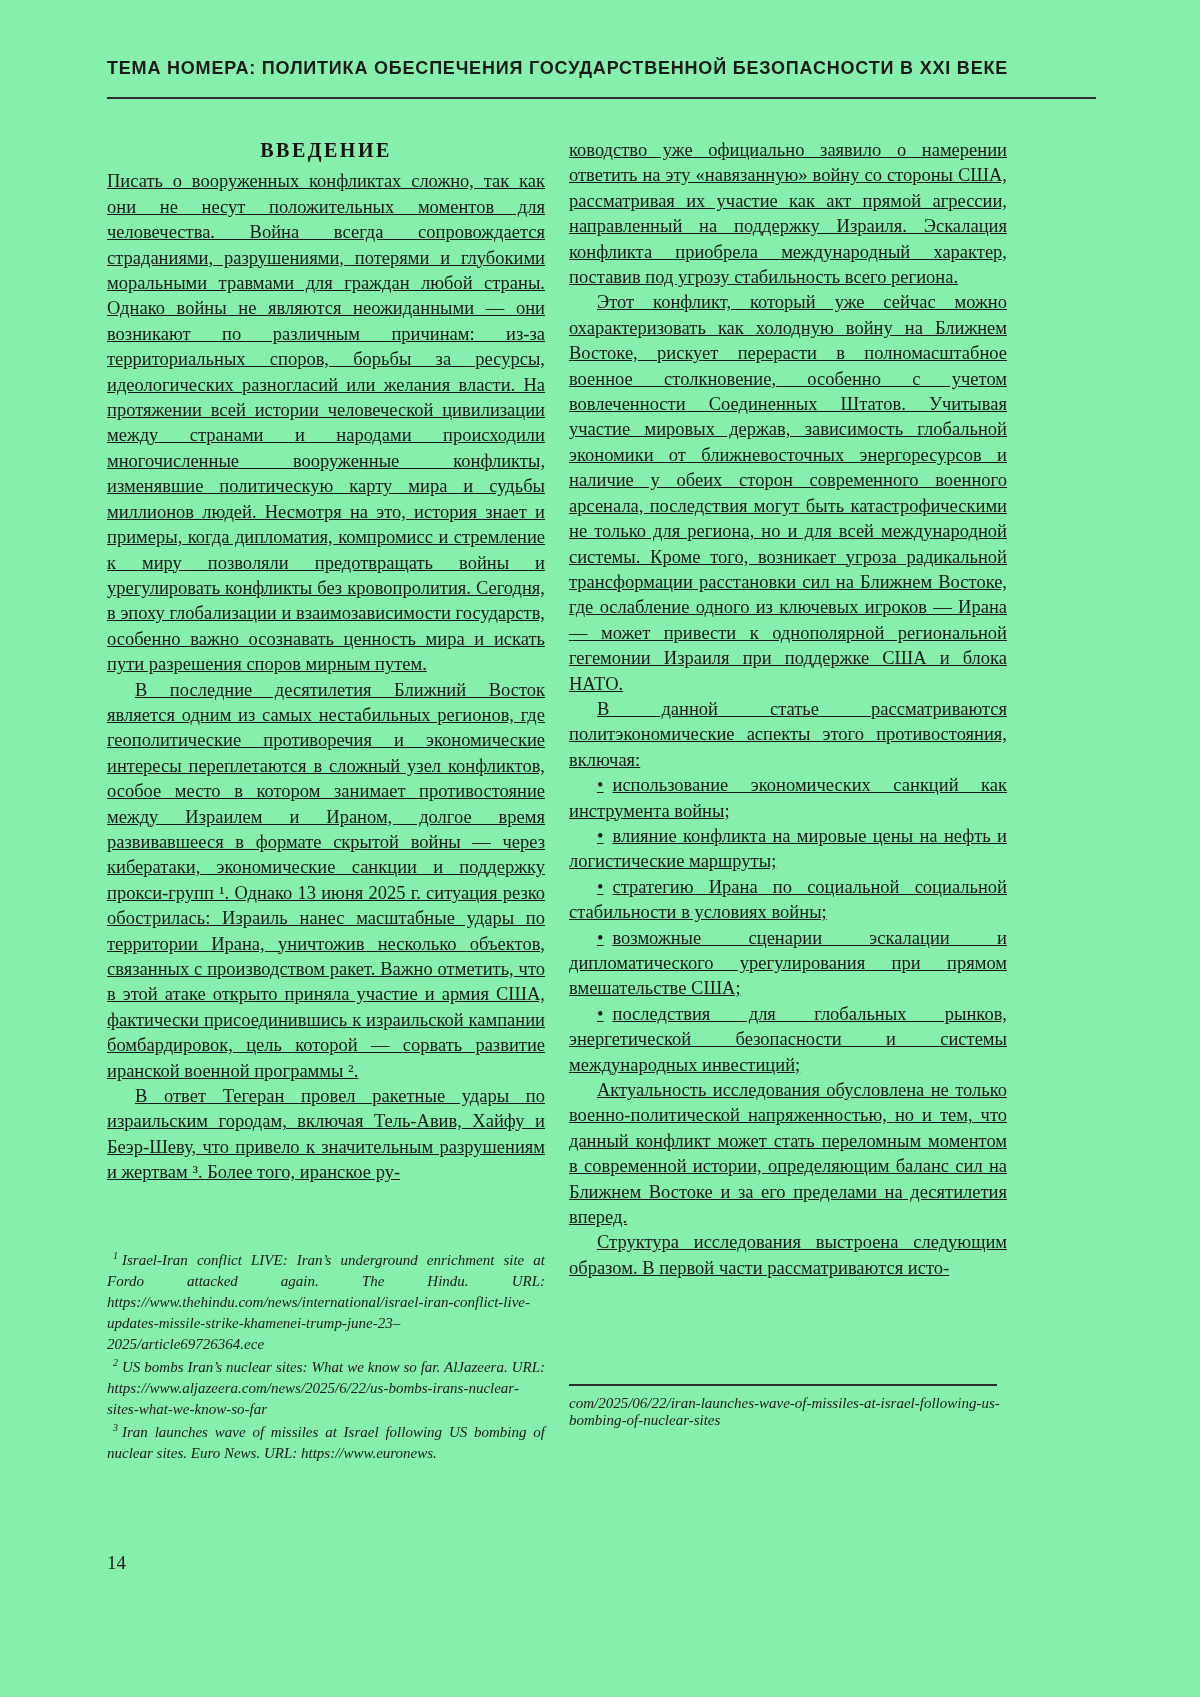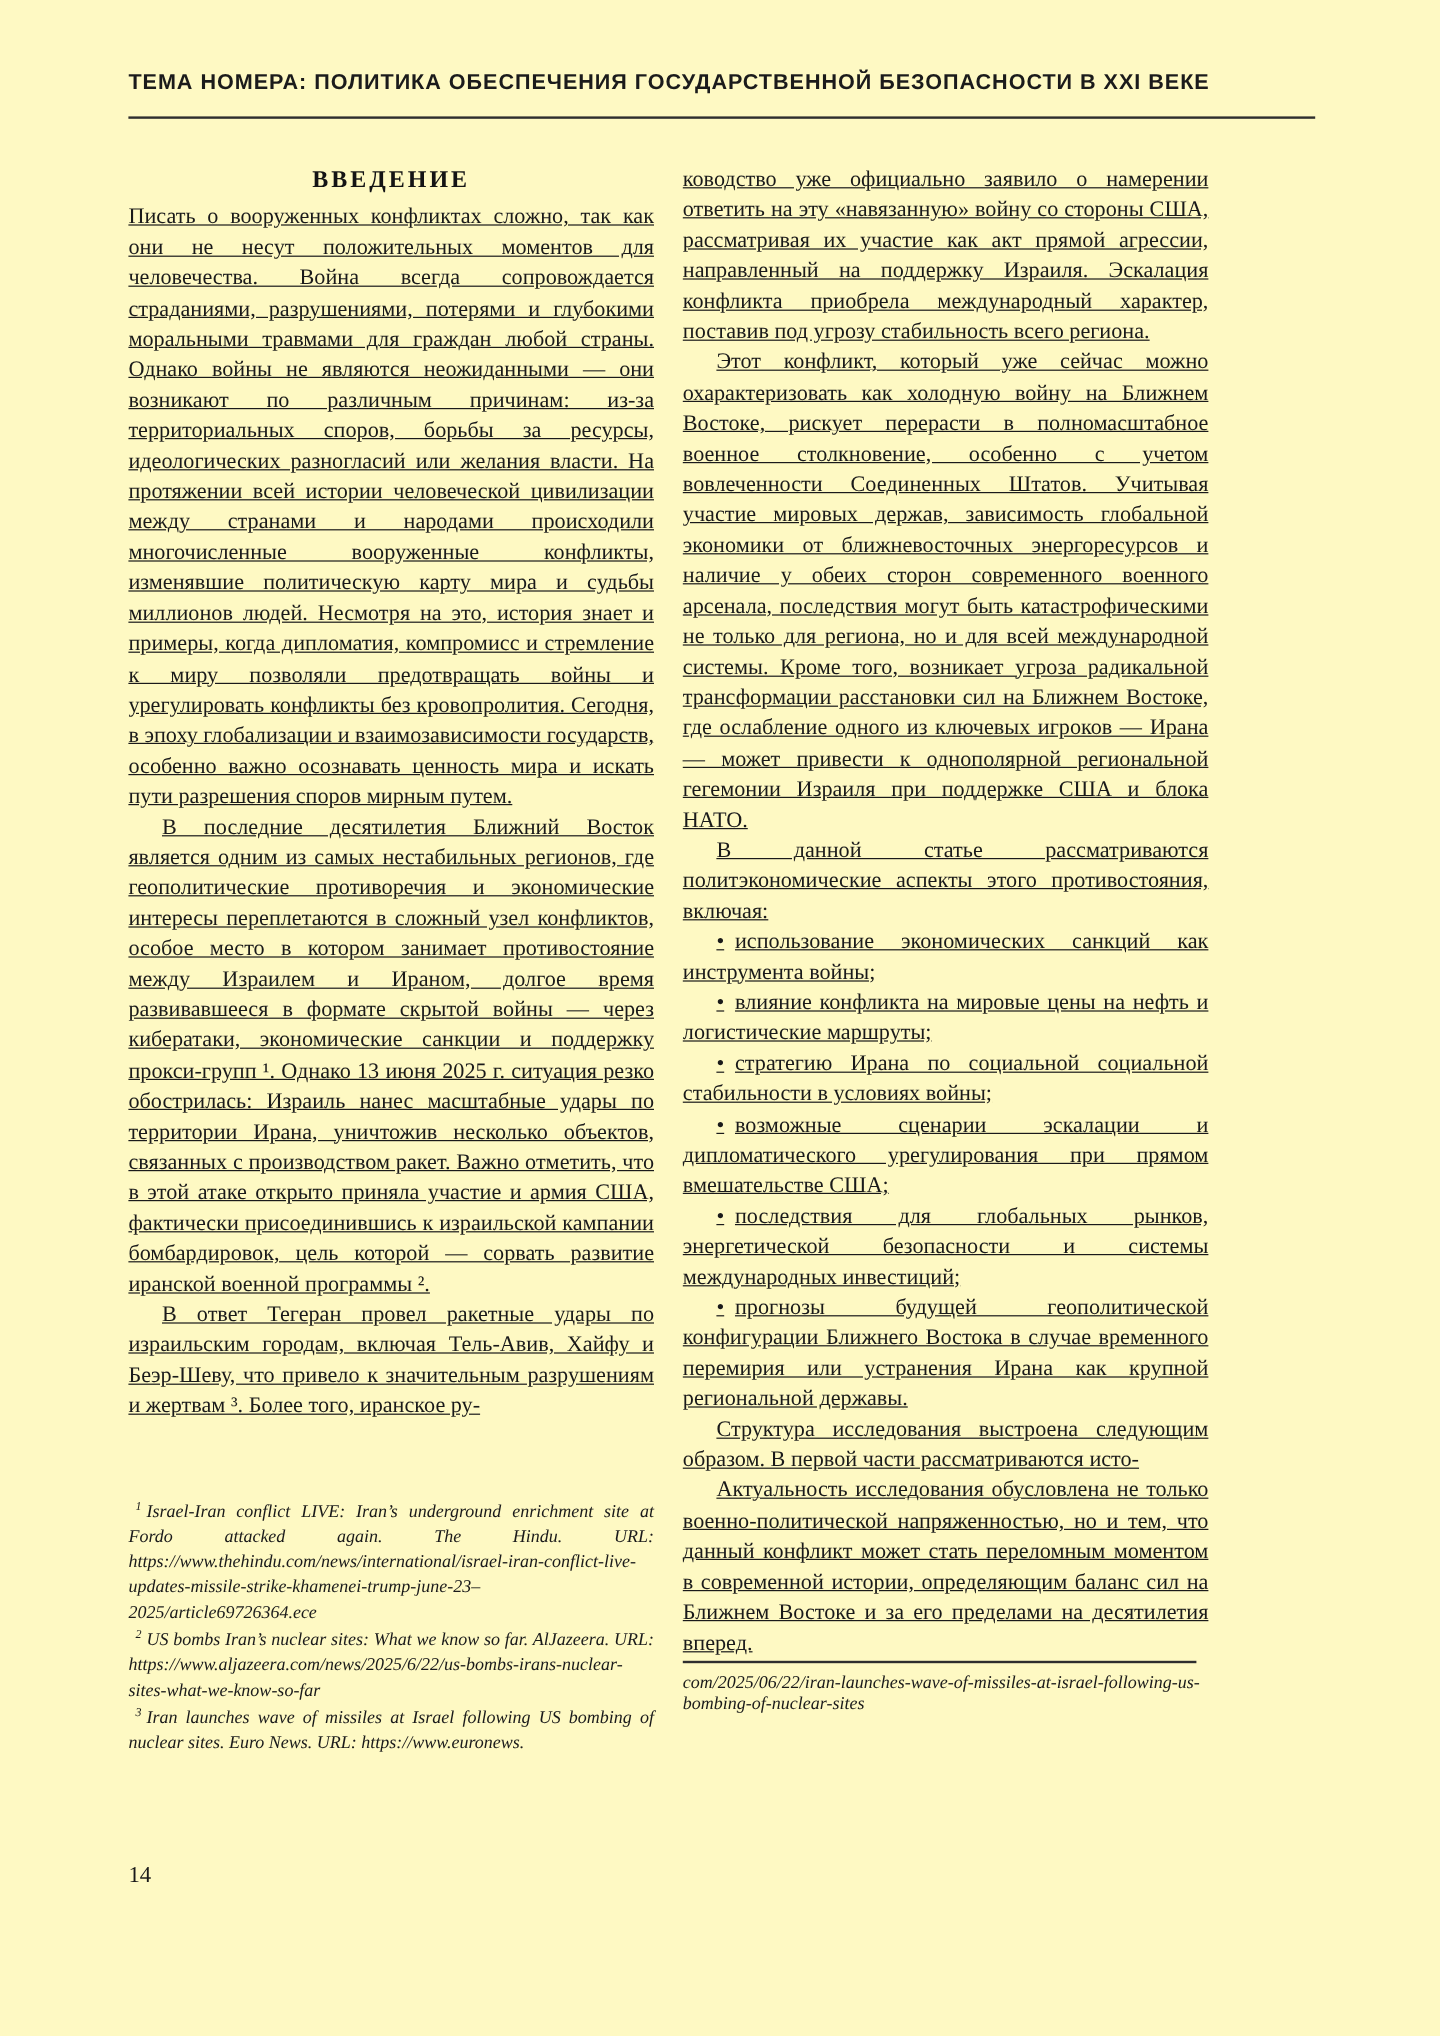--- a/index.html
+++ b/index.html
@@ -5,21 +5,21 @@
   * { margin: 0; padding: 0; box-sizing: border-box; }
   html, body {
     background: #ffffff;
     font-family: "Liberation Serif", serif;
     color: #1a1a1a;
   }
   .page {
     position: relative;
     width: 1200px;
     height: 1697px;
-    background: #fef9c3;
+    background: #86efac;
     overflow: hidden;
   }
 
   
   .running-head {
     position: absolute;
     top: 58px;
     left: 107px;
     width: 990px;
   }
@@ -141,24 +141,23 @@
   <section class="column column-right">
     <p class="para no-indent">ководство уже официально заявило о намерении ответить на эту «навязанную» войну со стороны США, рассматривая их участие как акт прямой агрессии, направленный на поддержку Израиля. Эскалация конфликта приобрела международный характер, поставив под угрозу стабильность всего региона.</p>
     <p class="para">Этот конфликт, который уже сейчас можно охарактеризовать как холодную войну на Ближнем Востоке, рискует перерасти в полномасштабное военное столкновение, особенно с учетом вовлеченности Соединенных Штатов. Учитывая участие мировых держав, зависимость глобальной экономики от ближневосточных энергоресурсов и наличие у обеих сторон современного военного арсенала, последствия могут быть катастрофическими не только для региона, но и для всей международной системы. Кроме того, возникает угроза радикальной трансформации расстановки сил на Ближнем Востоке, где ослабление одного из ключевых игроков — Ирана — может привести к однополярной региональной гегемонии Израиля при поддержке США и блока НАТО.</p>
     <p class="para">В данной статье рассматриваются политэкономические аспекты этого противостояния, включая:</p>
 
     <p class="para bullet"><span class="bullet-marker">•</span><span>использование экономических санкций как инструмента войны;</span></p>
     <p class="para bullet"><span class="bullet-marker">•</span><span>влияние конфликта на мировые цены на нефть и логистические маршруты;</span></p>
     <p class="para bullet"><span class="bullet-marker">•</span><span>стратегию Ирана по социальной социальной стабильности в условиях войны;</span></p>
     <p class="para bullet"><span class="bullet-marker">•</span><span>возможные сценарии эскалации и дипломатического урегулирования при прямом вмешательстве США;</span></p>
     <p class="para bullet"><span class="bullet-marker">•</span><span>последствия для глобальных рынков, энергетической безопасности и системы международных инвестиций;</span></p>
-    <p class="para bullet"><span class="bullet-marker">•</span><span>прогнозы будущей геополитической конфигурации Ближнего Востока в случае временного перемирия или устранения Ирана как крупной региональной державы.</span></p>
 
+    <p class="para">Актуальность исследования обусловлена не только военно-политической напряженностью, но и тем, что данный конфликт может стать переломным моментом в современной истории, определяющим баланс сил на Ближнем Востоке и за его пределами на десятилетия вперед.</p>
     <p class="para">Структура исследования выстроена следующим образом. В первой части рассматриваются исто-</p>
-    <p class="para">Актуальность исследования обусловлена не только военно-политической напряженностью, но и тем, что данный конфликт может стать переломным моментом в современной истории, определяющим баланс сил на Ближнем Востоке и за его пределами на десятилетия вперед.</p>
   </section>
 
   <section class="footnote-continuation">
     <div class="footnote-rule"></div>
     <p class="footnote cont">com/2025/06/22/iran-launches-wave-of-missiles-at-israel-following-us-bombing-of-nuclear-sites</p>
   </section>
 
   <div class="page-number">14</div>
 
 </div>

